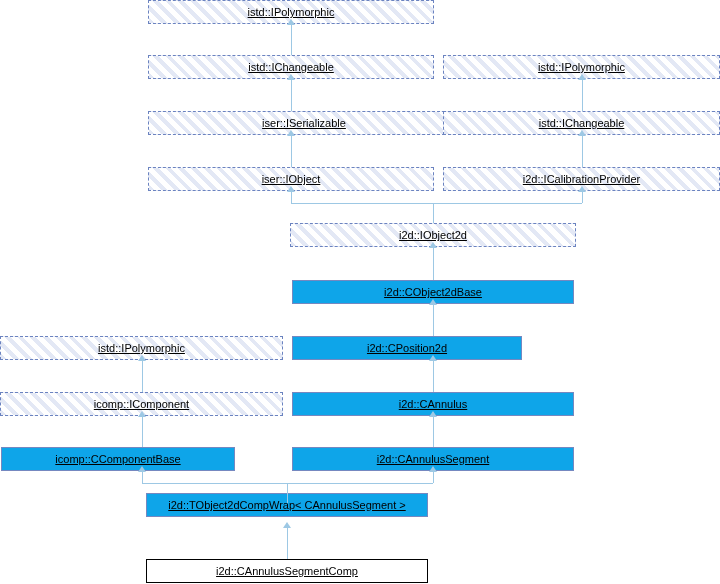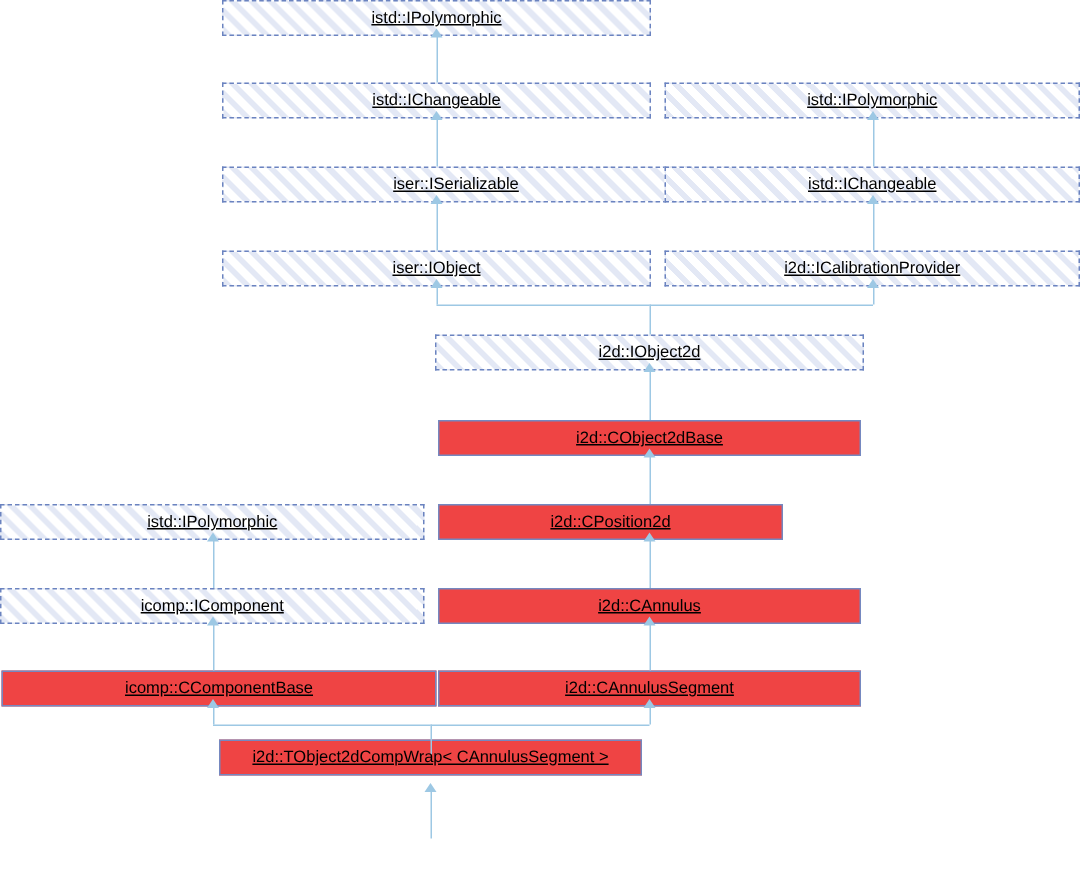--- a/index.html
+++ b/index.html
@@ -38,21 +38,21 @@
         45deg,
         #e3e8f5 0px,
         #e3e8f5 4px,
         #ffffff 4px,
         #ffffff 9px);
   }
 
   
   .node.concrete {
     border: 1px solid #7588c0;
-    background: #ef4444;
+    background: #0ea5e9;
   }
 
   
   .node.current {
     border: 1px solid #000000;
     background: #ffffff;
   }
 
   .node .label {
     position: relative;
@@ -116,28 +116,31 @@
     </div>
     <div class="node concrete" style="left: 292px; top: 336px; width: 230px; height: 24px;">
       <span class="label">i2d::CPosition2d</span>
     </div>
     <div class="node abstract" style="left: 0px; top: 392px; width: 283px; height: 24px;">
       <span class="label">icomp::IComponent</span>
     </div>
     <div class="node concrete" style="left: 292px; top: 392px; width: 282px; height: 24px;">
       <span class="label">i2d::CAnnulus</span>
     </div>
-    <div class="node concrete" style="left: 1px; top: 447px; width: 290px; height: 24px;">
+    <div class="node concrete" style="left: 1px; top: 447px; width: 234px; height: 24px;">
       <span class="label">icomp::CComponentBase</span>
     </div>
     <div class="node concrete" style="left: 292px; top: 447px; width: 282px; height: 24px;">
       <span class="label">i2d::CAnnulusSegment</span>
     </div>
     <div class="node concrete" style="left: 146px; top: 493px; width: 282px; height: 24px; text-align: center;">
       <span class="label">i2d::TObject2dCompWrap&lt; CAnnulusSegment &gt;</span>
+    </div>
+    <div class="node current" style="left: 146px; top: 559px; width: 282px; height: 24px;">
+      <span class="label">i2d::CAnnulusSegmentComp</span>
     </div>
     <div class="edge-v" style="left: 291px; top: 24px; height: 31px;"></div>
     <div class="arrow-up" style="left: 287px; top: 19px;"></div>
     <div class="edge-v" style="left: 291px; top: 79px; height: 32px;"></div>
     <div class="arrow-up" style="left: 287px; top: 74px;"></div>
     <div class="edge-v" style="left: 582px; top: 79px; height: 32px;"></div>
     <div class="arrow-up" style="left: 578px; top: 74px;"></div>
     <div class="edge-v" style="left: 291px; top: 135px; height: 32px;"></div>
     <div class="arrow-up" style="left: 287px; top: 130px;"></div>
     <div class="edge-v" style="left: 582px; top: 135px; height: 32px;"></div>

